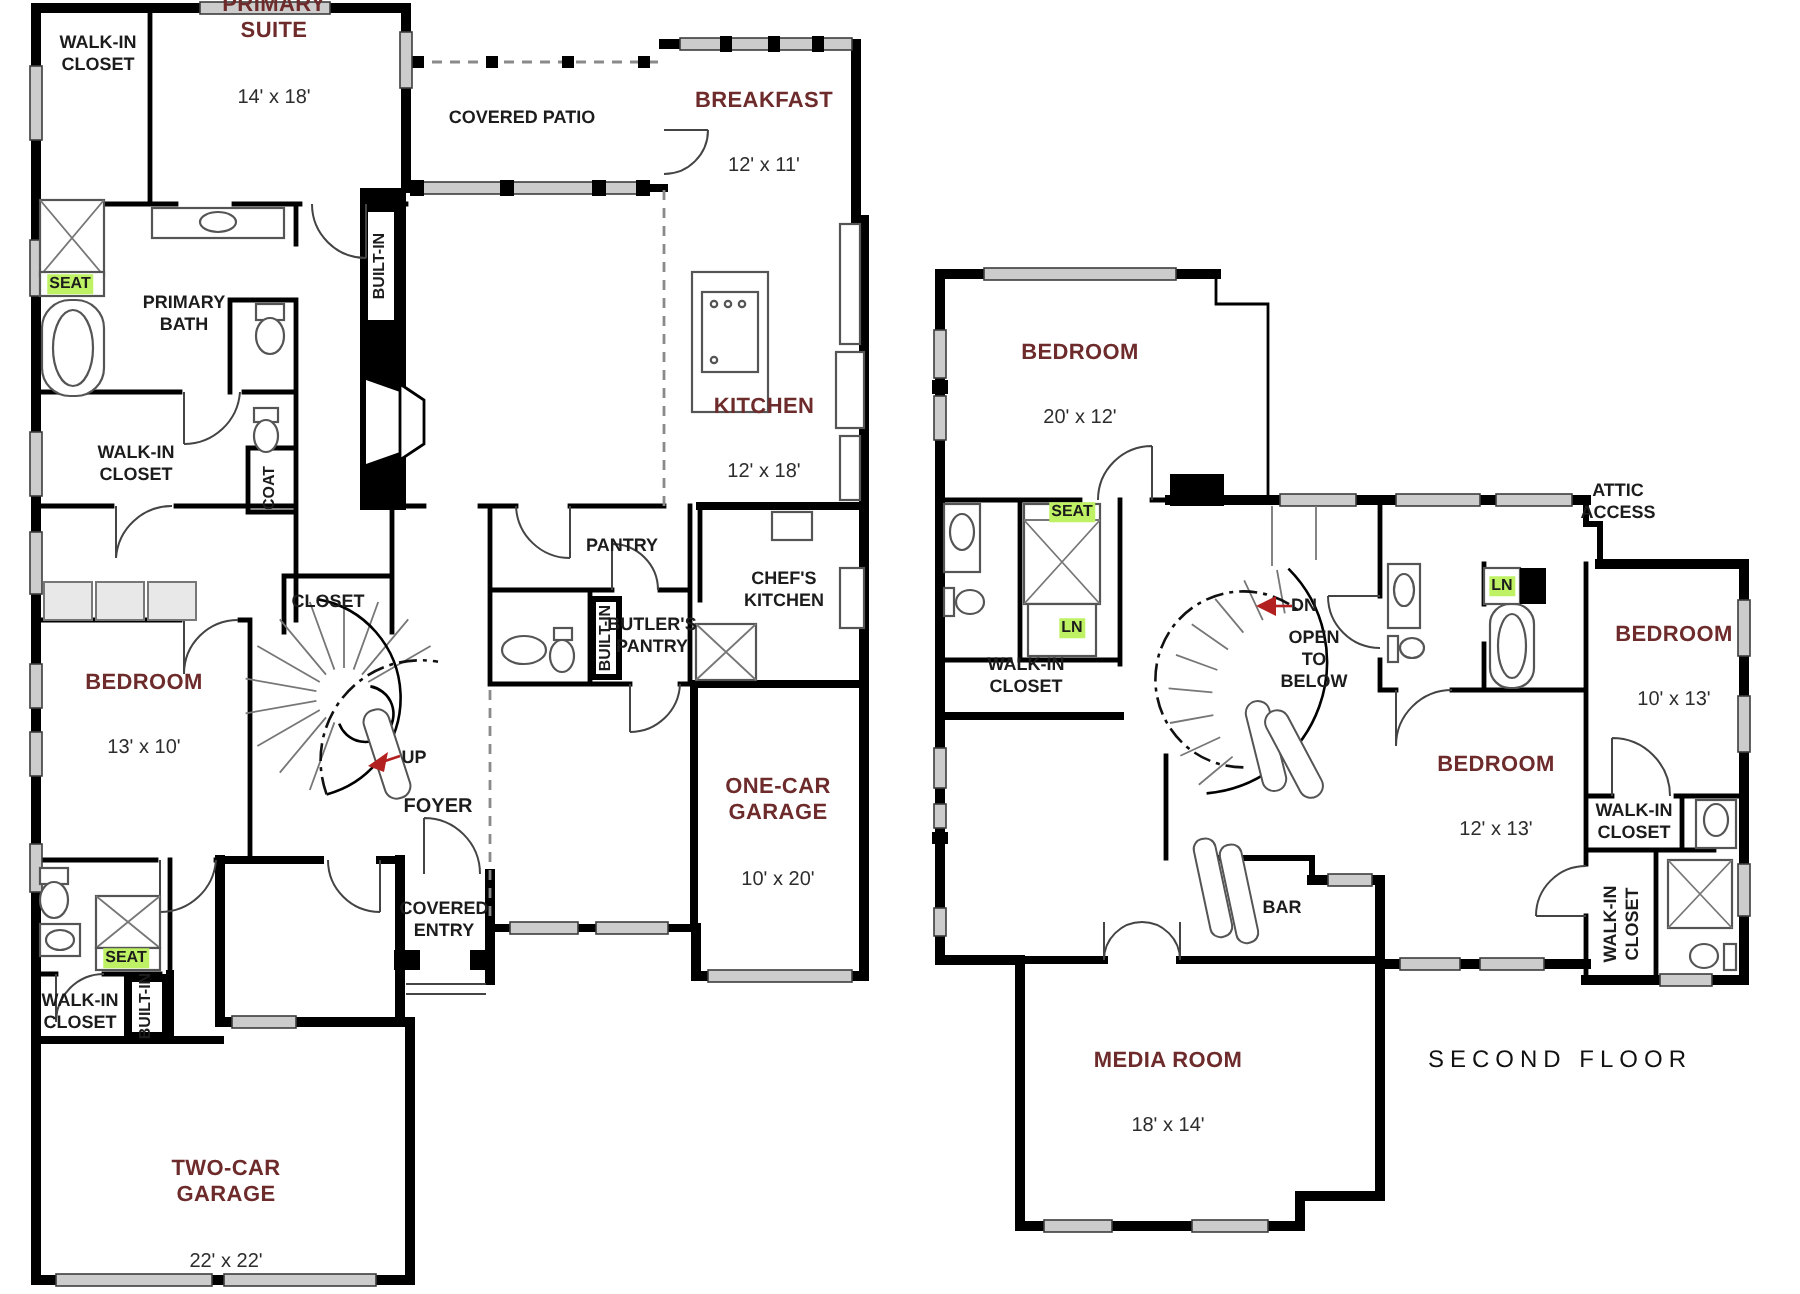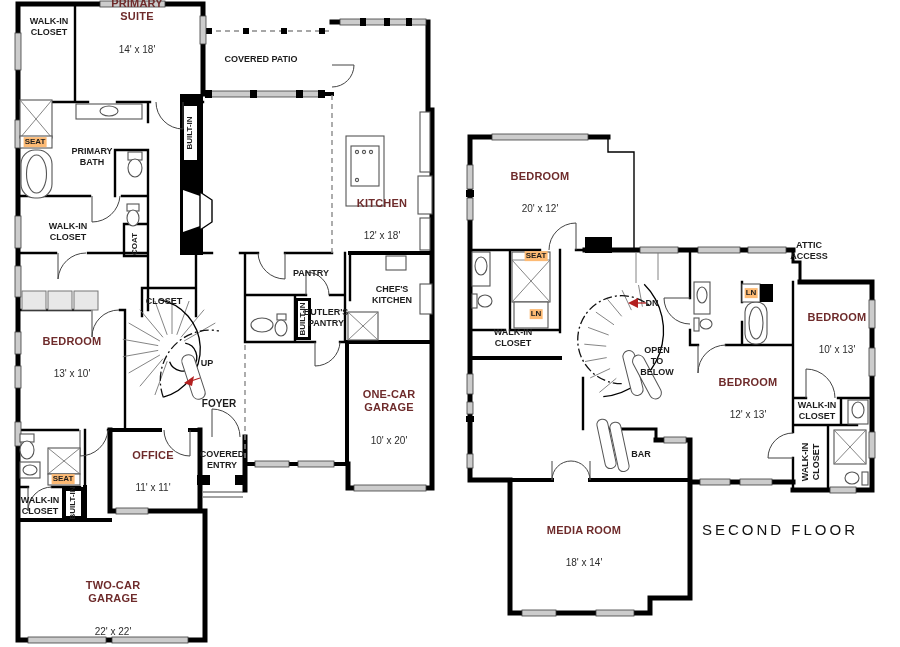--- a/index.html
+++ b/index.html
@@ -24,22 +24,22 @@
   .wht{fill:#fff;stroke:none;}
   .cap{fill:#fff;stroke:#555;stroke-width:1;}
   
   .lbl{position:absolute;transform:translate(-50%,-50%);text-align:center;
        white-space:pre-line;line-height:1.22;z-index:5;pointer-events:none;}
   .vert{transform:translate(-50%,-50%) rotate(-90deg);}
   .room-name{color:#6e2b2b;font-weight:700;font-size:11px;letter-spacing:.2px;}
   .room-dims{color:#2d2d2d;font-weight:400;font-size:10px;margin-top:1px;}
   .ann{color:#1c1c1c;font-weight:700;font-size:9px;}
   .ann-sm{font-size:8px;}
-  .whitebg{background:#fdba74;padding:0 1px;}
-  .floor-title{color:#111;font-weight:400;font-size:15px;letter-spacing:3px;white-space:nowrap;}
+  .whitebg{background:#bef264;padding:0 1px;}
+  .floor-title{color:#111;font-weight:400;font-size:12px;letter-spacing:3px;white-space:nowrap;}
 </style>
 </head>
 <body>
 
 <div id="plan">
 
 <svg width="900" height="647" viewBox="0 0 900 647">
 
   <g>
 
@@ -255,20 +255,24 @@
 </svg>
 
 <div class="lbl ann" style="left:49px;top:27px">WALK-IN
 CLOSET</div>
 <div class="lbl" style="left:137px;top:26px">
   <div class="room-name">PRIMARY
 SUITE</div>
   <div class="room-dims">14' x 18'</div>
 </div>
 <div class="lbl ann" style="left:261px;top:59px">COVERED PATIO</div>
+<div class="lbl" style="left:382px;top:67px">
+  <div class="room-name">BREAKFAST</div>
+  <div class="room-dims">12' x 11'</div>
+</div>
 <div class="lbl ann ann-sm whitebg" style="left:35px;top:142px">SEAT</div>
 <div class="lbl ann" style="left:92px;top:157px">PRIMARY
 BATH</div>
 <div class="lbl ann ann-sm vert" style="left:190px;top:133px">BUILT-IN</div>
 <div class="lbl" style="left:382px;top:220px">
   <div class="room-name">KITCHEN</div>
   <div class="room-dims">12' x 18'</div>
 </div>
 <div class="lbl ann" style="left:68px;top:232px">WALK-IN
 CLOSET</div>
@@ -277,31 +281,27 @@
 <div class="lbl ann" style="left:311px;top:273px">PANTRY</div>
 <div class="lbl ann ann-sm vert" style="left:303px;top:319px">BUILT-IN</div>
 <div class="lbl ann" style="left:326px;top:318px">BUTLER'S
 PANTRY</div>
 <div class="lbl ann" style="left:392px;top:295px">CHEF'S
 KITCHEN</div>
 <div class="lbl" style="left:72px;top:358px">
   <div class="room-name">BEDROOM</div>
   <div class="room-dims">13' x 10'</div>
 </div>
-<div class="lbl ann" style="left:207px;top:363px">UP</div>
+<div class="lbl ann" style="left:207px;top:379px">UP</div>
 <div class="lbl ann" style="left:219px;top:404px;font-size:10px">FOYER</div>
 <div class="lbl" style="left:389px;top:417px">
   <div class="room-name">ONE-CAR
 GARAGE</div>
   <div class="room-dims">10' x 20'</div>
 </div>
-<div class="lbl" style="left:153px;top:472px">
-  <div class="room-name">OFFICE</div>
-  <div class="room-dims">11' x 11'</div>
-</div>
 <div class="lbl ann" style="left:222px;top:460px">COVERED
 ENTRY</div>
 <div class="lbl ann ann-sm whitebg" style="left:63px;top:479px">SEAT</div>
 <div class="lbl ann" style="left:40px;top:506px">WALK-IN
 CLOSET</div>
 <div class="lbl ann ann-sm vert" style="left:73px;top:503px">BUILT-IN</div>
 <div class="lbl" style="left:113px;top:608px">
   <div class="room-name">TWO-CAR
 GARAGE</div>
   <div class="room-dims">22' x 22'</div>
@@ -309,21 +309,21 @@
 
 <div class="lbl" style="left:540px;top:193px">
   <div class="room-name">BEDROOM</div>
   <div class="room-dims">20' x 12'</div>
 </div>
 <div class="lbl ann ann-sm whitebg" style="left:536px;top:256px">SEAT</div>
 <div class="lbl ann ann-sm whitebg" style="left:536px;top:314px">LN</div>
 <div class="lbl ann" style="left:513px;top:338px">WALK-IN
 CLOSET</div>
 <div class="lbl ann" style="left:652px;top:303px">DN</div>
-<div class="lbl ann" style="left:657px;top:361px">OPEN
+<div class="lbl ann" style="left:657px;top:330px">OPEN
 TO
 BELOW</div>
 <div class="lbl ann" style="left:809px;top:251px">ATTIC
 ACCESS</div>
 <div class="lbl ann ann-sm whitebg" style="left:751px;top:293px">LN</div>
 <div class="lbl" style="left:837px;top:334px">
   <div class="room-name">BEDROOM</div>
   <div class="room-dims">10' x 13'</div>
 </div>
 <div class="lbl" style="left:748px;top:399px">

